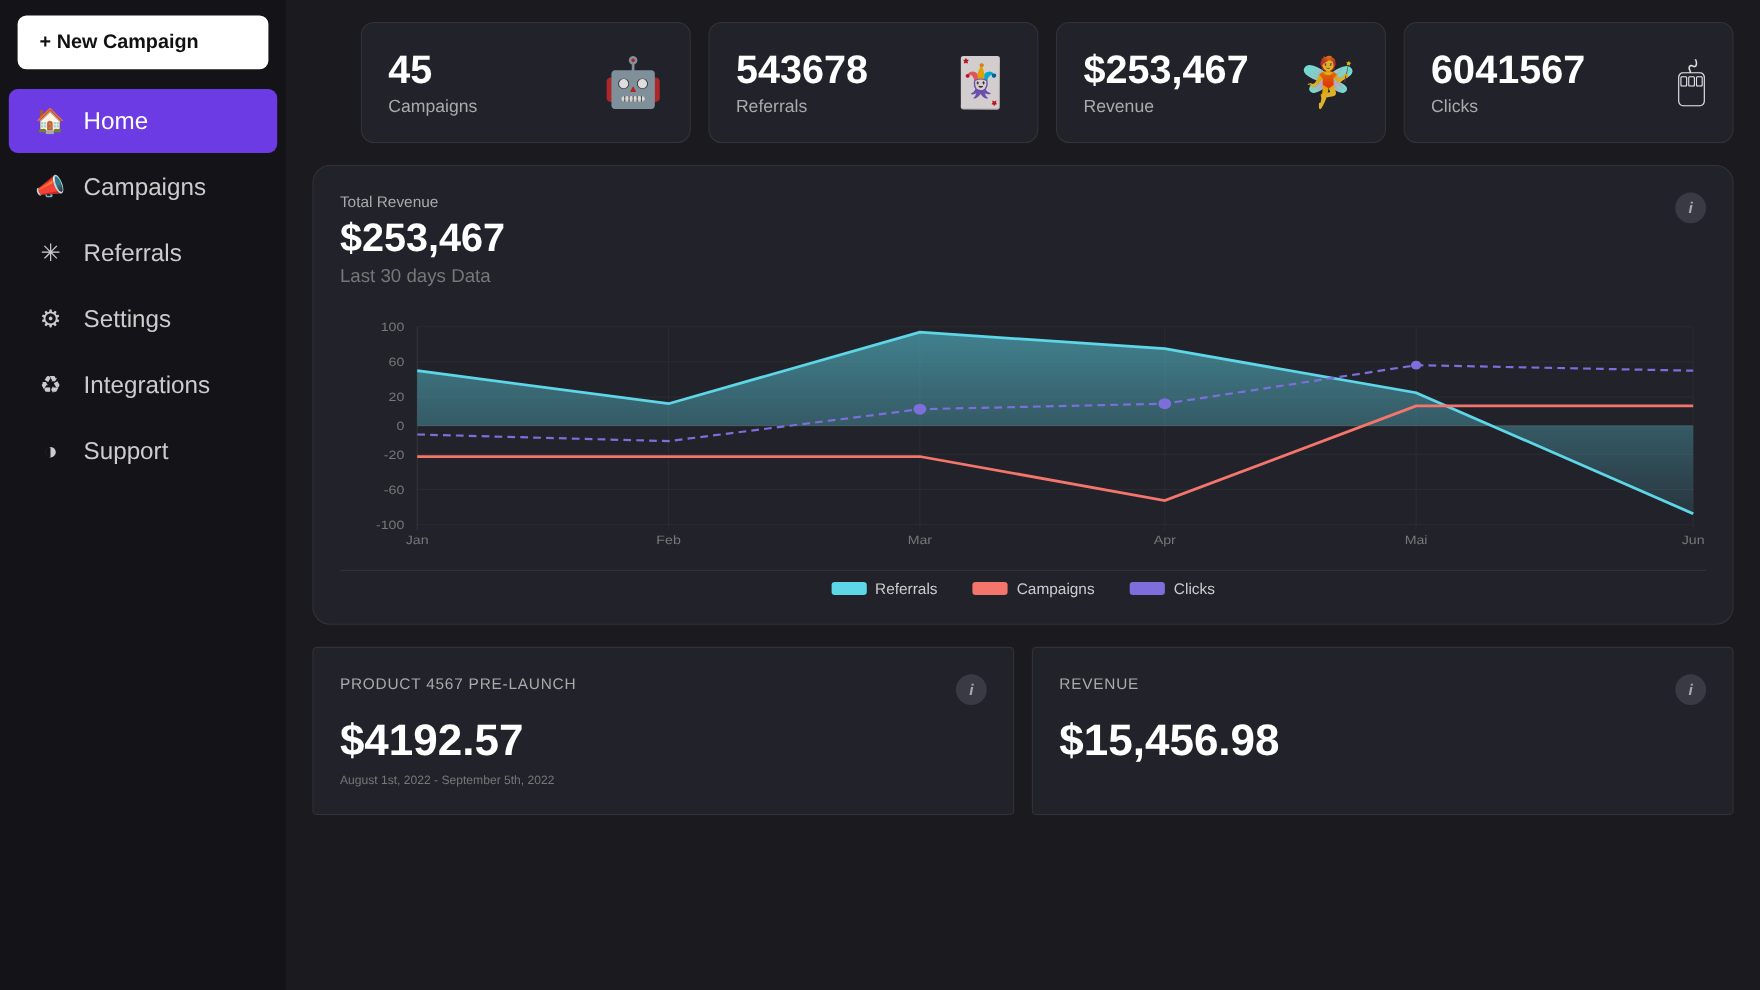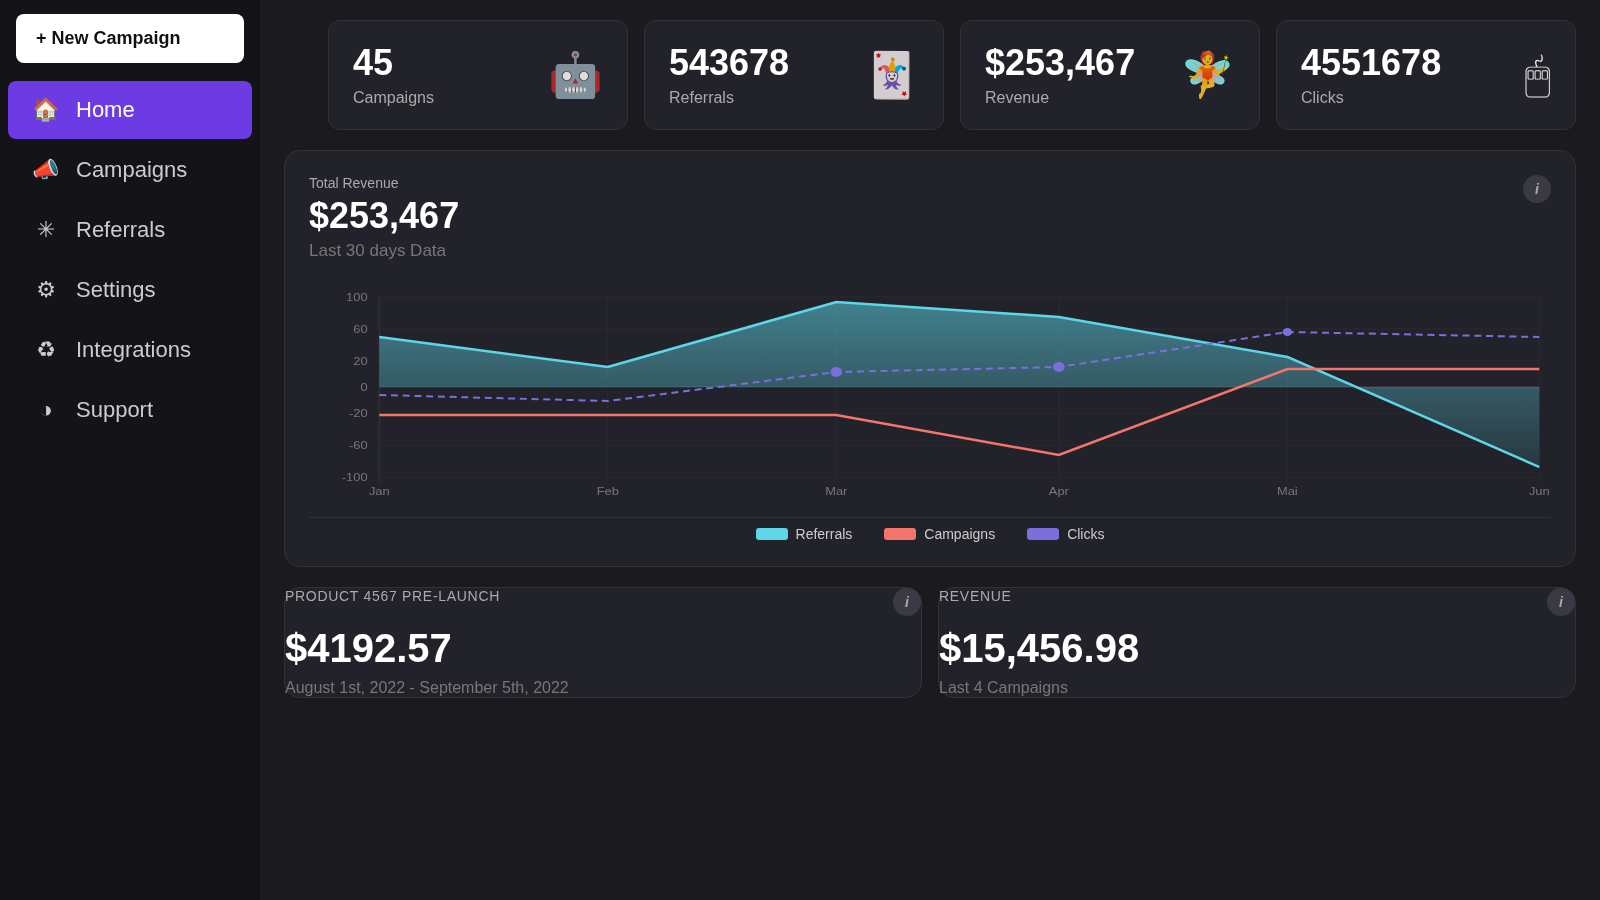--- a/index.html
+++ b/index.html
@@ -184,41 +184,42 @@
 
     
     .bottom-cards {
       display: grid;
       grid-template-columns: 1fr 1fr;
       gap: 16px;
     }
     .bottom-card {
       background: #22222a;
       border: 1px solid #333;
-      border-radius: 16px;
+      border-radius: 4px;
+      padding: 24px;
     }
     .bottom-card-header {
       display: flex;
       justify-content: space-between;
       align-items: flex-start;
     }
     .bottom-card-title {
       font-size: 14px;
       color: #aaa;
       text-transform: uppercase;
       letter-spacing: 0.05em;
     }
     .bottom-card-value {
       font-size: 40px;
       font-weight: 700;
       color: #fff;
       margin: 10px 0 8px;
     }
     .bottom-card-subtitle {
-      font-size: 16px;
+      font-size: 11px;
       color: #777;
     }
   </style>
 </head>
 <body>
 
 <aside class="sidebar">
   <button class="new-campaign-btn">
     <span>+ New Campaign</span>
   </button>
@@ -280,21 +281,21 @@
     <div class="stat-card">
       <div class="stat-card-left">
         <div class="stat-value">$253,467</div>
         <div class="stat-label">Revenue</div>
       </div>
       <div class="stat-icon">🧚</div>
     </div>
 
     <div class="stat-card">
       <div class="stat-card-left">
-        <div class="stat-value">4551678</div>
+        <div class="stat-value">6041567</div>
         <div class="stat-label">Clicks</div>
       </div>
       <div class="stat-icon">🖱</div>
     </div>
   </div>
 
   <div class="chart-section">
     <div class="chart-header">
       <div>
         <div class="chart-title">Total Revenue</div>
@@ -385,17 +386,16 @@
       <div class="bottom-card-value">$4192.57</div>
       <div class="bottom-card-subtitle">August 1st, 2022 - September 5th, 2022</div>
     </div>
 
     <div class="bottom-card">
       <div class="bottom-card-header">
         <div class="bottom-card-title">REVENUE</div>
         <div class="info-icon">i</div>
       </div>
       <div class="bottom-card-value">$15,456.98</div>
-      <div class="bottom-card-subtitle">Last 4 Campaigns</div>
     </div>
   </div>
 
 </main>
 
 </body></html>

